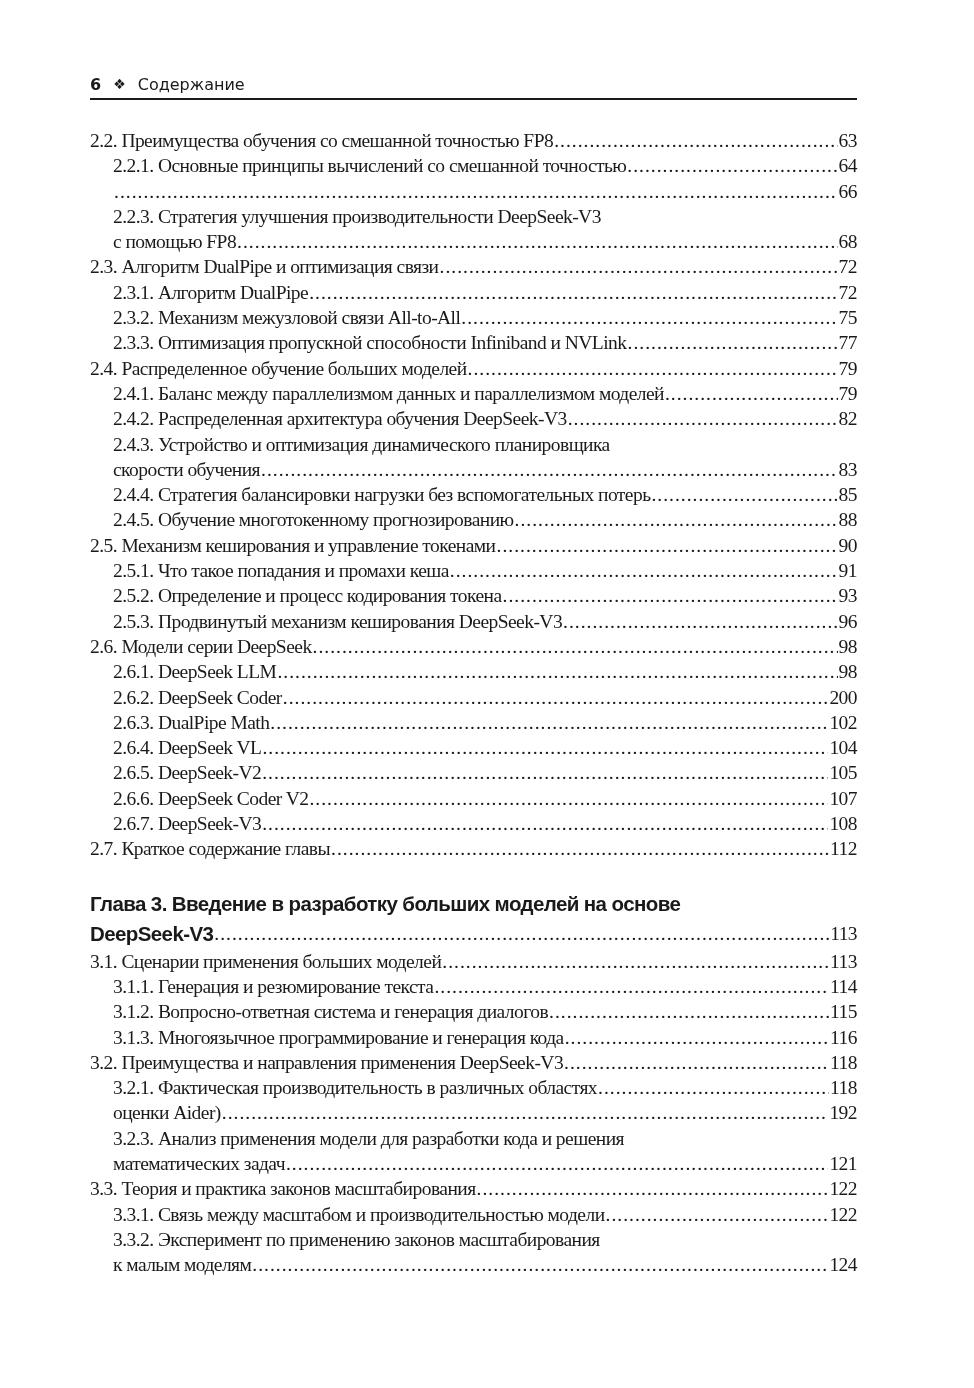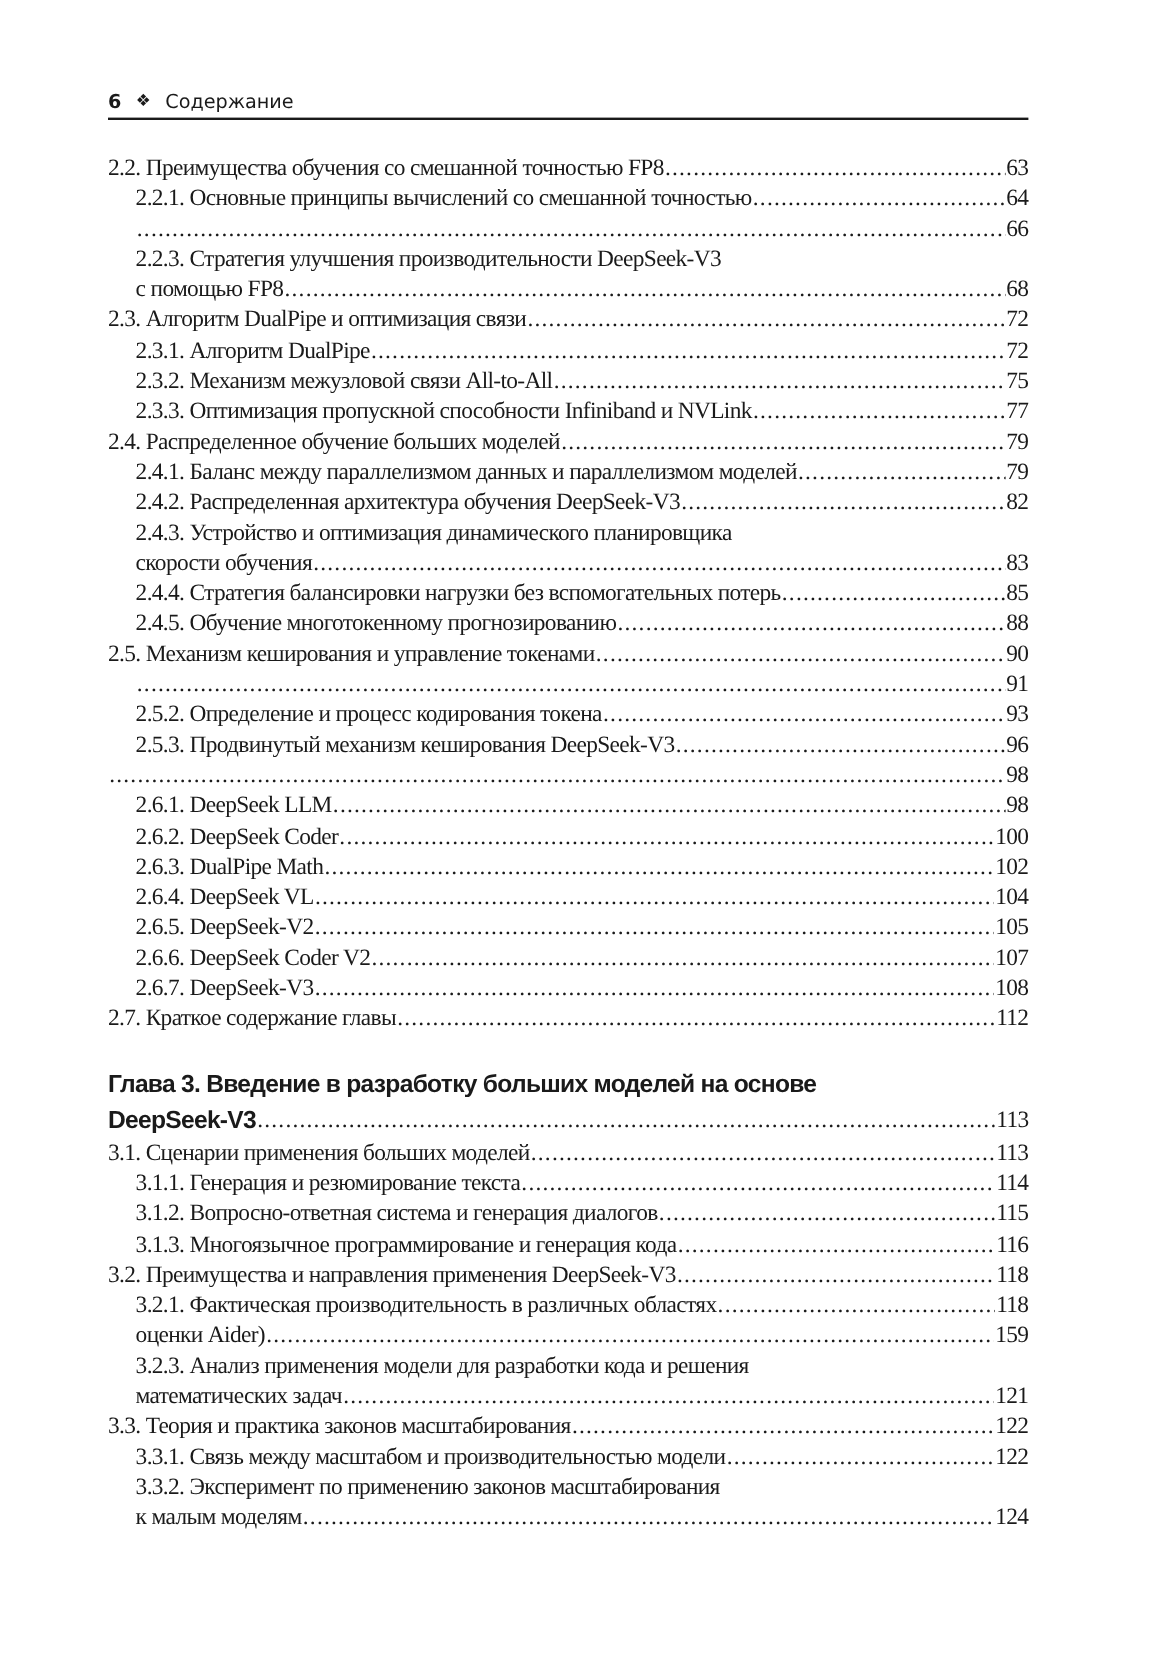--- a/index.html
+++ b/index.html
@@ -104,46 +104,48 @@
         <span class="t">2.4.5. Обучение многотокенному прогнозированию</span>
         <span class="dots"></span>
         <span class="p">88</span>
       </div>
       <div class="row">
         <span class="t">2.5. Механизм кеширования и управление токенами</span>
         <span class="dots"></span>
         <span class="p">90</span>
       </div>
       <div class="row l2">
+        <span class="t">2.5.1. Что такое попадания и промахи кеша</span>
         <span class="dots"></span>
         <span class="p">91</span>
       </div>
       <div class="row l2">
         <span class="t">2.5.2. Определение и процесс кодирования токена</span>
         <span class="dots"></span>
         <span class="p">93</span>
       </div>
       <div class="row l2">
         <span class="t">2.5.3. Продвинутый механизм кеширования DeepSeek-V3</span>
         <span class="dots"></span>
         <span class="p">96</span>
       </div>
       <div class="row">
+        <span class="t">2.6. Модели серии DeepSeek</span>
         <span class="dots"></span>
         <span class="p">98</span>
       </div>
       <div class="row l2">
         <span class="t">2.6.1. DeepSeek LLM</span>
         <span class="dots"></span>
         <span class="p">98</span>
       </div>
       <div class="row l2">
         <span class="t">2.6.2. DeepSeek Coder</span>
         <span class="dots"></span>
-        <span class="p">100</span>
+        <span class="p">200</span>
       </div>
       <div class="row l2">
         <span class="t">2.6.3. DualPipe Math</span>
         <span class="dots"></span>
         <span class="p">102</span>
       </div>
       <div class="row l2">
         <span class="t">2.6.4. DeepSeek VL</span>
         <span class="dots"></span>
         <span class="p">104</span>
@@ -205,21 +207,21 @@
         <span class="p">118</span>
       </div>
       <div class="row l2">
         <span class="t">3.2.1. Фактическая производительность в различных областях</span>
         <span class="dots"></span>
         <span class="p">118</span>
       </div>
       <div class="row l2 cont">
         <span class="t">оценки Aider)</span>
         <span class="dots"></span>
-        <span class="p">159</span>
+        <span class="p">192</span>
       </div>
       <div class="row l2">
         <span class="t">3.2.3. Анализ применения модели для разработки кода и решения</span>
       </div>
       <div class="row l2 cont">
         <span class="t">математических задач</span>
         <span class="dots"></span>
         <span class="p">121</span>
       </div>
       <div class="row">

